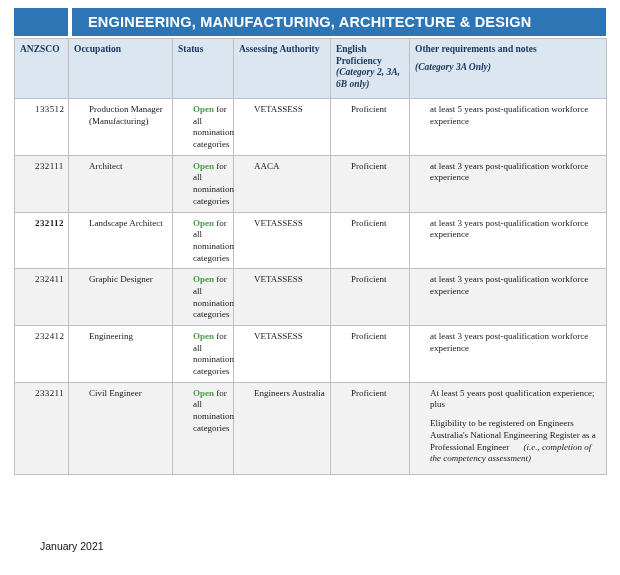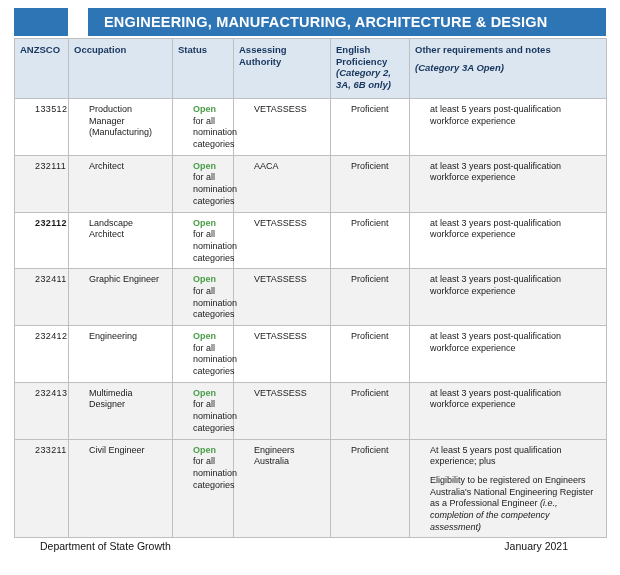--- a/index.html
+++ b/index.html
@@ -7,31 +7,31 @@
   body {
     width: 620px; height: 575px;
     font-family: "Liberation Sans", sans-serif;
     color: var(--body-text, #1a1a1a);
     position: relative;
     overflow: hidden;
   }
   .page { position: absolute; top: 8px; left: 14px; width: 592px; }
 
   
-  .title-row { display: flex; gap: 20px; height: 28px; background: #ffffff; }
+  .title-row { display: flex; gap: 4px; height: 28px; background: #ffffff; }
   .title-spacer { width: 54px; background: var(--title-bar-bg, #2E75B6); }
   .title-cell {
     flex: 1; background: var(--title-bar-bg, #2E75B6);
     color: var(--title-bar-text, #ffffff);
     font-weight: bold; font-size: 14.5px; letter-spacing: 0.2px;
     display: flex; align-items: center; padding-left: 16px;
   }
 
   
-  table { border-collapse: collapse; width: 592px; margin-top: 2px; table-layout: fixed; }
+  table { border-collapse: collapse; width: 592px; margin-top: 2px; table-layout: fixed; font-family: Liberation Serif, serif; }
   col.c-anzsco { width: 54px; }
   col.c-occupation { width: 104px; }
   col.c-status { width: 61px; }
   col.c-authority { width: 97px; }
   col.c-english { width: 79px; }
   col.c-notes { width: 197px; }
 
   th, td {
     border: 1px solid var(--border, #BFBFBF);
     vertical-align: top; text-align: left;
@@ -49,21 +49,21 @@
   tbody tr { height: 56px; }
   tbody tr:first-child { height: 50px; }
   tbody tr:last-child { height: 92px; }
   tbody tr.alt td { background: var(--row-alt-bg, #F2F2F2); }
 
   td.anzsco { letter-spacing: 0.4px; }
   td.anzsco.bold { font-weight: bold; }
   .open-word { color: var(--status-open, #4A9D48); font-weight: bold; }
   td.notes p { margin: 0 0 7px 0; }
   td.notes p:last-child { margin-bottom: 0; }
-  td.notes .it { font-style: italic; }
+  td.notes .it { font-style: italic; margin-left: 12px; }
 
   
   .footer {
     position: absolute; top: 540px; left: 0; width: 620px;
     display: flex; justify-content: space-between;
     padding: 0 52px 0 40px;
     font-size: 10.5px; color: #111;
   }
 </style>
 </head>
@@ -98,21 +98,21 @@
         </th>
         <th>
           <span class="h-label">Assessing Authority</span>
         </th>
         <th>
           <span class="h-label">English Proficiency</span>
           <span class="h-sub">(Category 2, 3A, 6B only)</span>
         </th>
         <th>
           <span class="h-label">Other requirements and notes</span>
-          <span class="h-sub spaced">(Category 3A Open)</span>
+          <span class="h-sub spaced">(Category 3A Only)</span>
         </th>
       </tr>
     </thead>
     <tbody>
     <tr>
       <td class="anzsco">133512</td>
       <td>Production Manager (Manufacturing)</td>
       <td><span class="open-word">Open</span> <span>for all nomination categories</span></td>
       <td>VETASSESS</td>
       <td>Proficient</td>
@@ -138,64 +138,53 @@
       <td><span class="open-word">Open</span> <span>for all nomination categories</span></td>
       <td>VETASSESS</td>
       <td>Proficient</td>
       <td class="notes">
             <p><span>at least 3 years post-qualification workforce experience</span></p>
           </td>
     </tr>
 
     <tr class="alt">
       <td class="anzsco">232411</td>
-      <td>Graphic Engineer</td>
+      <td>Graphic Designer</td>
       <td><span class="open-word">Open</span> <span>for all nomination categories</span></td>
       <td>VETASSESS</td>
       <td>Proficient</td>
       <td class="notes">
             <p><span>at least 3 years post-qualification workforce experience</span></p>
           </td>
     </tr>
 
     <tr>
       <td class="anzsco">232412</td>
       <td>Engineering</td>
       <td><span class="open-word">Open</span> <span>for all nomination categories</span></td>
       <td>VETASSESS</td>
       <td>Proficient</td>
       <td class="notes">
             <p><span>at least 3 years post-qualification workforce experience</span></p>
           </td>
     </tr>
 
-    <tr class="alt">
-      <td class="anzsco">232413</td>
-      <td>Multimedia Designer</td>
-      <td><span class="open-word">Open</span> <span>for all nomination categories</span></td>
-      <td>VETASSESS</td>
-      <td>Proficient</td>
-      <td class="notes">
-            <p><span>at least 3 years post-qualification workforce experience</span></p>
-          </td>
-    </tr>
 
 
     <tr class="alt">
       <td class="anzsco">233211</td>
       <td>Civil Engineer</td>
       <td><span class="open-word">Open</span> <span>for all nomination categories</span></td>
       <td>Engineers Australia</td>
       <td>Proficient</td>
       <td class="notes">
             <p><span>At least 5 years post qualification experience; plus</span></p>
             <p><span>Eligibility to be registered on Engineers Australia's National Engineering Register as a Professional Engineer </span><span class="it">(i.e., completion of the competency assessment)</span></p>
           </td>
     </tr>
   </tbody>
   </table>
 
 </div>
 
 <div class="footer">
-  <span>Department of State Growth</span>
   <span>January 2021</span>
 </div>
 
 </body></html>

